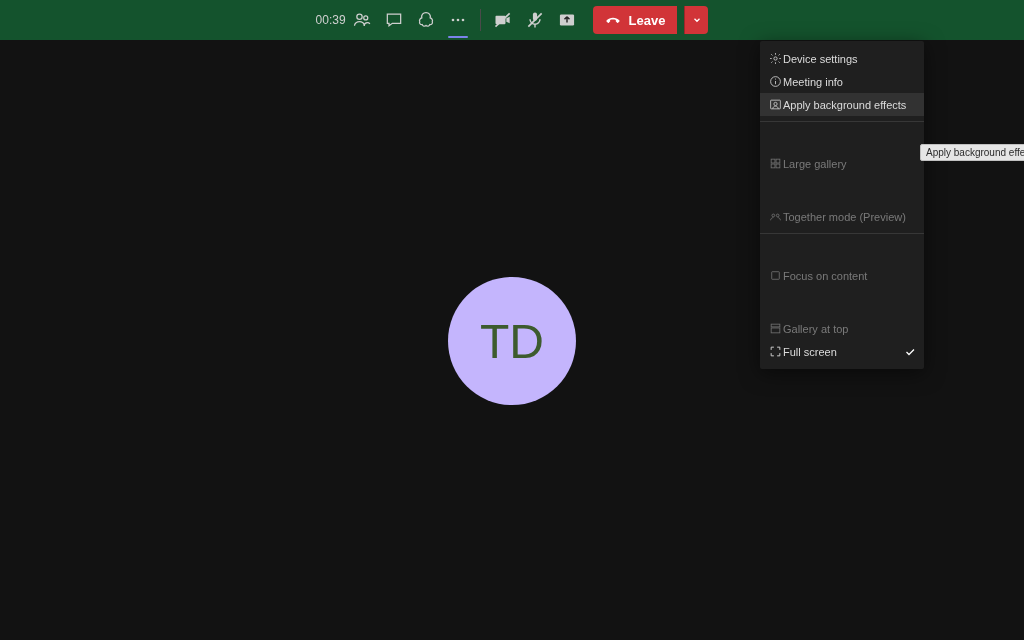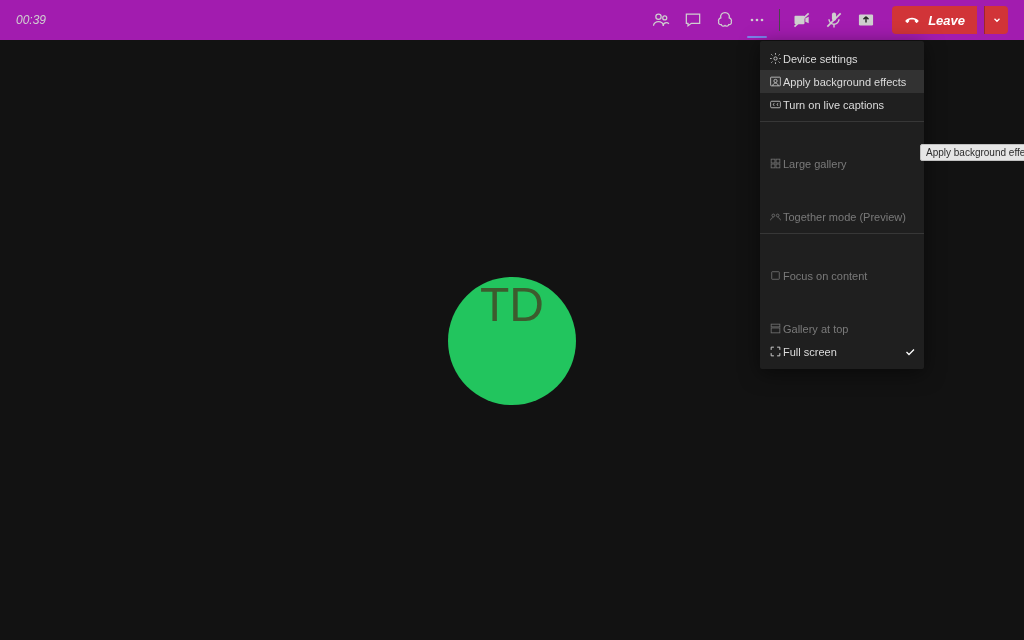--- a/index.html
+++ b/index.html
@@ -8,26 +8,25 @@
     height: 640px;
     background: #121212;
     font-family: "Segoe UI", Arial, sans-serif;
     color: #ffffff;
     overflow: hidden;
   }
   .topbar {
     position: absolute;
     top: 0; left: 0; right: 0;
     height: 40px;
-    background: #a21caf;
-    display: flex;
-    align-items: center;
-    justify-content: space-between;
+    background: #14532d;
+    display: flex;
+    align-items: center;
+    justify-content: center;
     padding: 0 16px;
-    font-style: italic;
   }
   .timer {
     font-size: 12px;
     color: #d0d0d0;
   }
   .toolbar {
     display: flex;
     align-items: center;
   }
   .tool-btn {
@@ -84,22 +83,23 @@
     width: 24px;
     cursor: pointer;
   }
   .avatar {
     position: absolute;
     top: 277px;
     left: 448px;
     width: 128px;
     height: 128px;
     border-radius: 50%;
-    background: #22c55e;
-    display: flex;
+    background: #c4b5fd;
+    display: flex;
+    align-items: center;
     justify-content: center;
     color: #3d5b2e;
     font-size: 48px;
     font-weight: 500;
   }
   .menu {
     position: absolute;
     top: 41px;
     left: 760px;
     width: 164px;
@@ -262,39 +262,40 @@
 <div class="menu" id="menu">
     <div class="menu-item">
       <span class="mi-icon">
         <svg width="13" height="13" viewBox="0 0 24 24" fill="none" stroke="#cfcfcf" stroke-width="1.6">
           <circle cx="12" cy="12" r="3"></circle>
           <path d="M12 2v3M12 19v3M4.2 4.2l2.1 2.1M17.7 17.7l2.1 2.1M2 12h3M19 12h3M4.2 19.8l2.1-2.1M17.7 6.3l2.1-2.1"></path>
         </svg>
       </span>
       <span class="mi-label">Device settings</span>
     </div>
+    <div class="menu-item">
+      <span class="mi-icon">
+        <svg width="13" height="13" viewBox="0 0 24 24" fill="none" stroke="#cfcfcf" stroke-width="1.6">
+          <circle cx="12" cy="12" r="9"></circle>
+          <line x1="12" y1="11" x2="12" y2="17"></line>
+          <circle cx="12" cy="7.5" r="1" fill="#cfcfcf" stroke="none"></circle>
+        </svg>
+      </span>
+      <span class="mi-label">Meeting info</span>
+    </div>
     <div class="menu-item highlight">
       <span class="mi-icon">
         <svg width="13" height="13" viewBox="0 0 24 24" fill="none" stroke="#cfcfcf" stroke-width="1.5">
           <rect x="3" y="4" width="18" height="16" rx="1"></rect>
           <circle cx="12" cy="11" r="3"></circle>
           <path d="M7 20c0-3 2.5-5 5-5s5 2 5 5"></path>
         </svg>
       </span>
       <span class="mi-label">Apply background effects</span>
     </div>
-    <div class="menu-item">
-      <span class="mi-icon">
-        <svg width="13" height="13" viewBox="0 0 24 24" fill="none" stroke="#cfcfcf" stroke-width="1.5">
-          <rect x="3" y="6" width="18" height="12" rx="2"></rect>
-          <path d="M10 10a2 2 0 1 0 0 4M17 10a2 2 0 1 0 0 4"></path>
-        </svg>
-      </span>
-      <span class="mi-label">Turn on live captions</span>
-    </div>
     <div class="menu-divider"></div>
     <div class="menu-item disabled">
       <span class="mi-icon">
         <svg width="13" height="13" viewBox="0 0 24 24" fill="none" stroke="#cfcfcf" stroke-width="1.6">
           <rect x="4" y="4" width="7" height="7"></rect>
           <rect x="13" y="4" width="7" height="7"></rect>
           <rect x="4" y="13" width="7" height="7"></rect>
           <rect x="13" y="13" width="7" height="7"></rect>
         </svg>
       </span>

